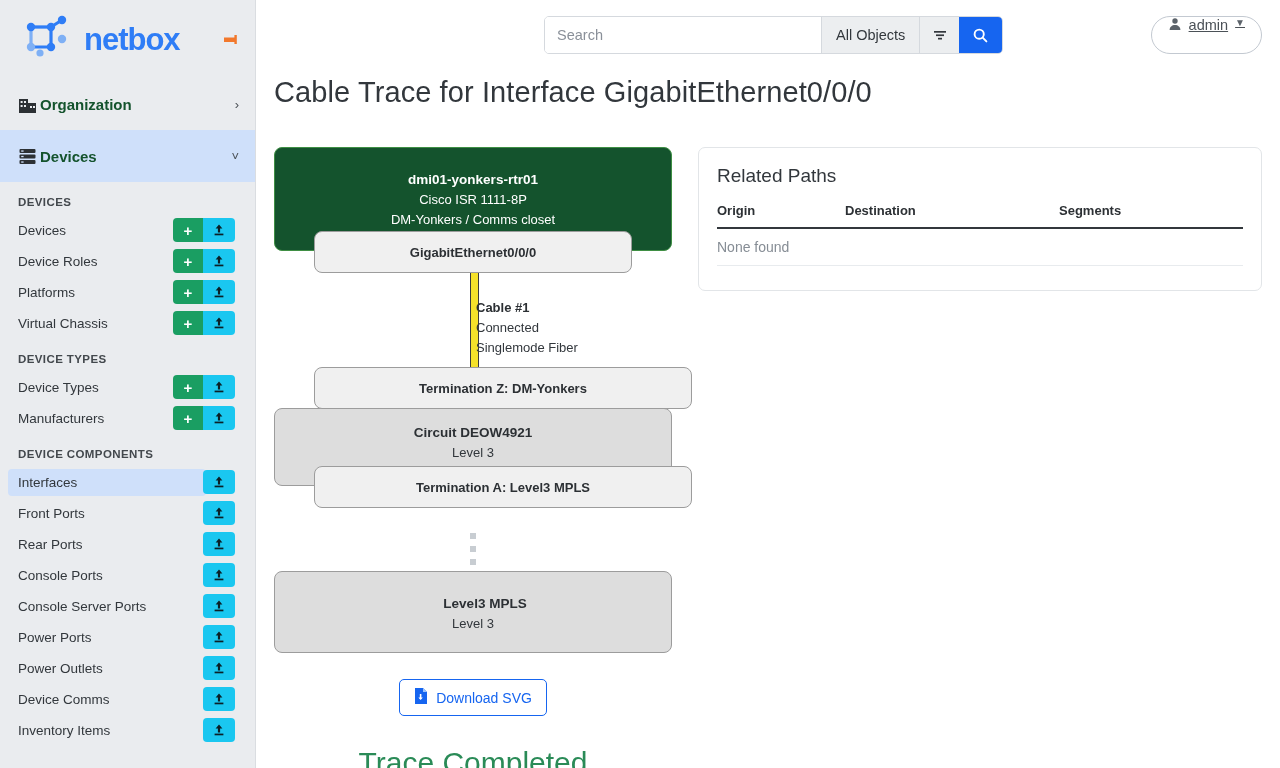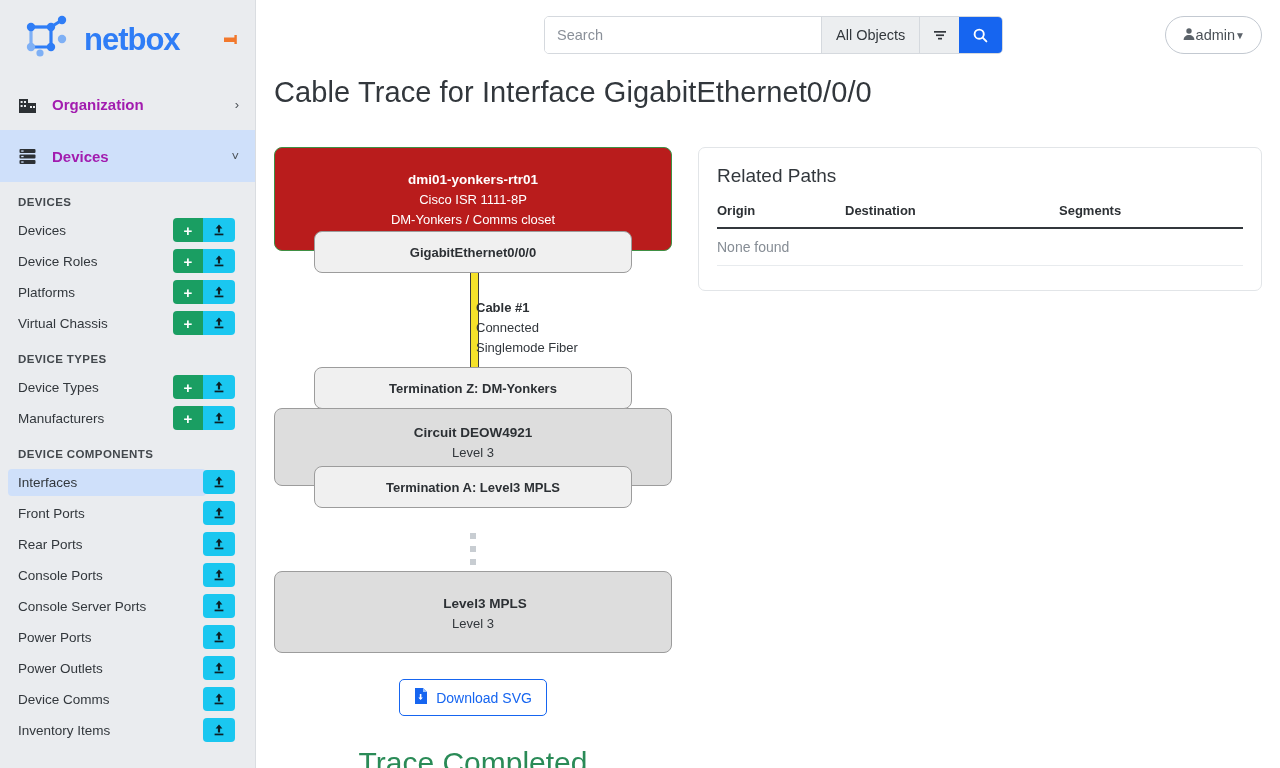--- a/index.html
+++ b/index.html
@@ -32,22 +32,21 @@
   }
   .pin-icon { margin-left: auto; color: #f2782c; display:flex; }
 
   .nav-group {
     display: flex; align-items: center;
     height: 52px; padding: 0 16px 0 14px;
     cursor: pointer;
   }
   .nav-group .g-icon { width: 26px; display: flex; justify-content: center; color: #2c3034; }
   .nav-group .g-label {
-    font-size: 15px; font-weight: 700; color: #a21caf;
-    margin-left: 12px;
+    font-size: 15px; font-weight: 700; color: #14532d;
   }
   .nav-group .g-caret { margin-left: auto; color: #4b5157; font-size: 13px; line-height: 1; }
   .nav-group.active { background: #cfe0fa; }
 
   .section-title {
     font-size: 11.5px; font-weight: 700; color: #43484d;
     letter-spacing: .4px;
     padding: 14px 0 7px 18px;
   }
   .nav-item {
@@ -114,38 +113,38 @@
     width: 40px; display: flex; align-items: center; justify-content: center;
     cursor: pointer; color: #32373c;
   }
   .search-btn {
     background: #1665f0; width: 43px;
     display: flex; align-items: center; justify-content: center;
     cursor: pointer; color: #fff;
   }
   .user-menu {
     margin-left: auto;
-    display: flex; align-items: center; gap: 0;
+    display: flex; align-items: flex-start; gap: 7px;
     height: 38px; padding: 0 16px;
     border: 1px solid #c3c9d1; border-radius: 19px;
-    font-size: 14.5px; color: #4b5157; cursor: pointer;
+    font-size: 14.5px; color: #4b5157; cursor: pointer; text-decoration: underline;
   }
   .user-caret { font-size: 10px; color: #5c636a; }
 
   .page-title {
     font-size: 29px; font-weight: 400; color: #32373c;
     padding: 6px 0 0 18px; letter-spacing: .1px;
   }
 
   .content { display: flex; padding: 38px 18px 0 18px; gap: 26px; }
 
   
   .trace { width: 398px; position: relative; flex: 0 0 398px; }
   .node-device {
-    background: #b91c1c; border: 1px solid #3f8f44; border-radius: 8px;
+    background: #14532d; border: 1px solid #3f8f44; border-radius: 8px;
     height: 104px; padding-top: 22px; text-align: center; color: #fff;
   }
   .node-device .d-name { font-size: 13.5px; font-weight: 700; line-height: 20px; }
   .node-device .d-sub  { font-size: 13px; line-height: 20px; text-align: center; }
 
   .term-box {
     background: #f0f0f0; border: 1px solid #9c9c9c; border-radius: 8px;
     height: 42px; width: 318px; margin: -20px auto 0 auto;
     display: flex; align-items: center; justify-content: center;
     font-size: 13px; font-weight: 700; color: #2c3034;
@@ -166,21 +165,21 @@
   .circuit-wrap { position: relative; height: 160px; margin-top: -4px; }
   .circuit-box {
     position: absolute; left: 0; top: 41px;
     width: 398px; height: 78px;
     background: #dddddd; border: 1px solid #9c9c9c; border-radius: 8px;
     text-align: center; padding-top: 14px;
   }
   .circuit-box .cb-name { font-size: 13.5px; font-weight: 700; color: #2c3034; line-height: 20px; }
   .circuit-box .cb-sub  { font-size: 13px; color: #32373c; line-height: 20px; }
   .term-z, .term-a {
-    position: absolute; left: 40px; width: 318px; height: 42px;
+    position: absolute; left: 40px; width: 378px; height: 42px;
     background: #f0f0f0; border: 1px solid #9c9c9c; border-radius: 8px;
     display: flex; align-items: center; justify-content: center;
     font-size: 13px; font-weight: 700; color: #2c3034; z-index: 3;
   }
   .term-z { top: 0; }
   .term-a { top: 99px; }
 
   .dots { height: 44px; display: flex; flex-direction: column;
           align-items: center; justify-content: center; gap: 7px; }
   .dots span { width: 6px; height: 6px; background: #c8cdd2; display: block; }

